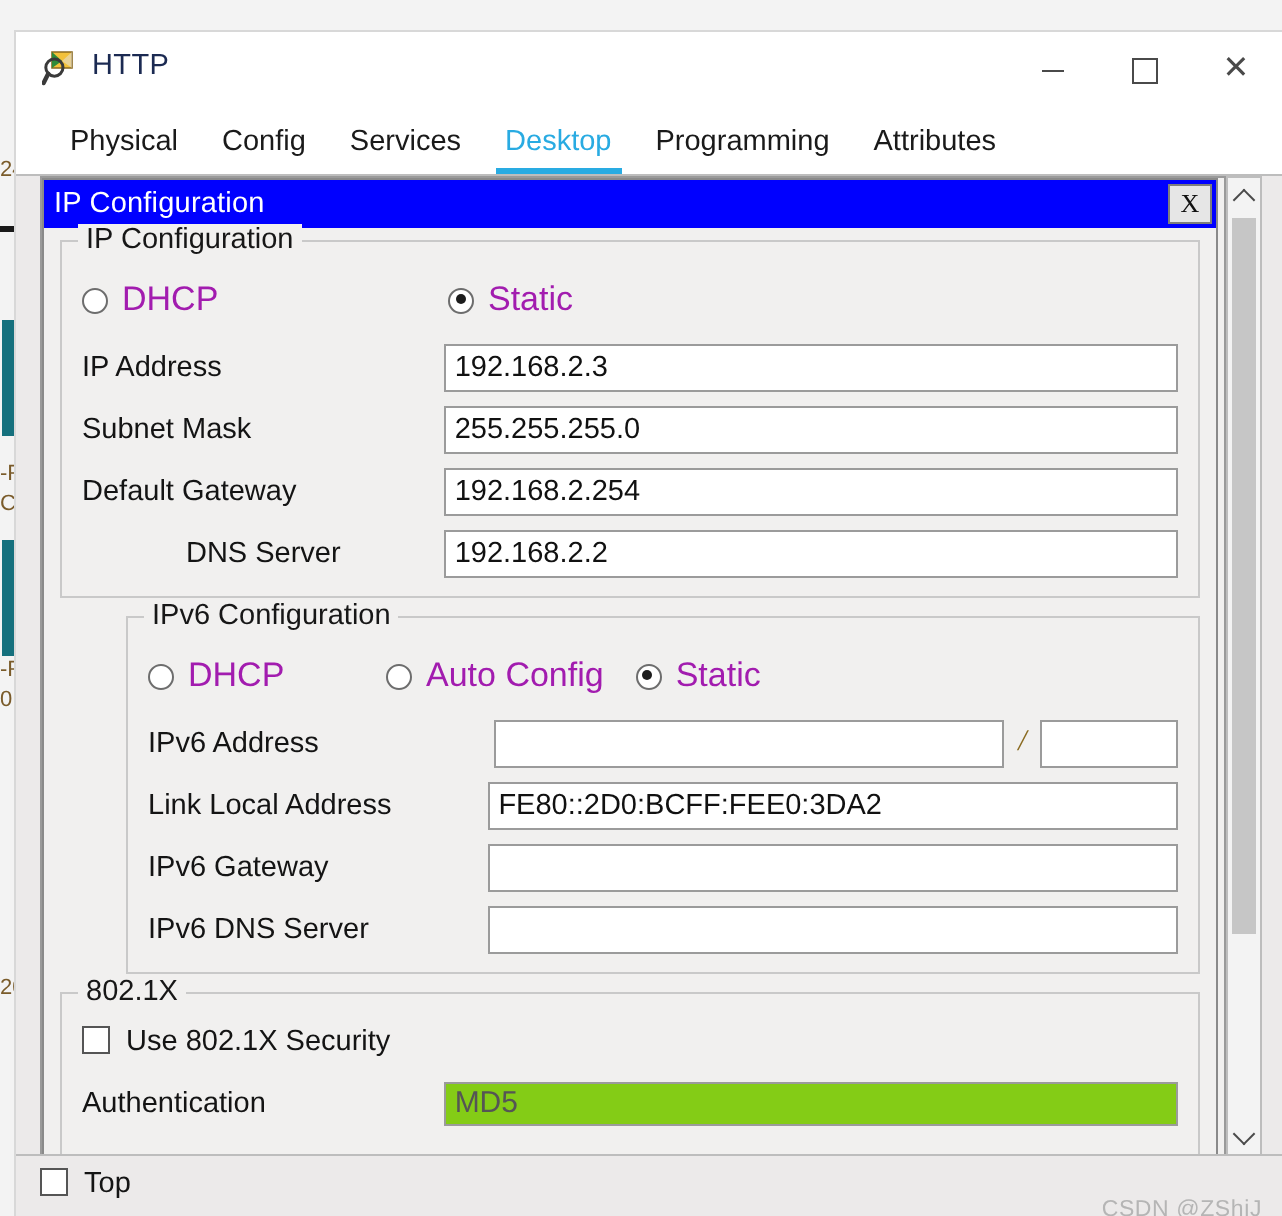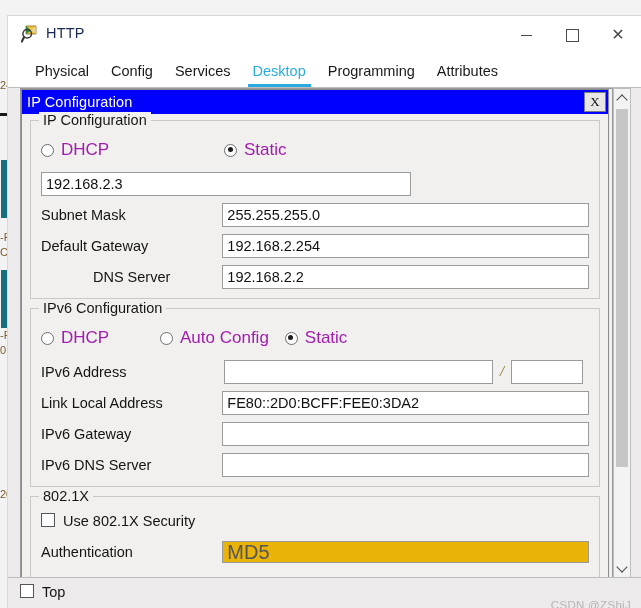--- a/index.html
+++ b/index.html
@@ -270,24 +270,24 @@
     background: #ffffff;
     box-sizing: border-box;
     margin-right: 8px;
     flex: 0 0 auto;
   }
   .check-row { display: flex; align-items: flex-start; height: 26px; }
   .check-label { font-size: 14.5px; color: #141414; }
 
   .combo {
     height: 22px;
-    background: #eab308;
+    background: #84cc16;
     border: 1px solid #9b9b9b;
     box-sizing: border-box;
-    font-size: 20px;
+    font-size: 15px;
     color: #555;
     padding: 0 4px;
     line-height: 20px;
     overflow: hidden;
   }
 
   
   .vscroll {
     position: absolute;
     right: 10px; top: 0px;
@@ -419,40 +419,41 @@
                   <span class="radio"></span>
                   <span class="radio-label">DHCP</span>
                 </div>
                 <div class="radio-item">
                   <span class="radio checked"></span>
                   <span class="radio-label">Static</span>
                 </div>
               </div>
 
               <div class="field-row">
+                <span class="field-label" style="width:183px;">IP Address</span>
                 <span class="field-input" style="width:370px;">192.168.2.3</span>
               </div>
 
               <div class="field-row">
                 <span class="field-label" style="width:183px;">Subnet Mask</span>
                 <span class="field-input" style="width:370px;">255.255.255.0</span>
               </div>
 
               <div class="field-row">
                 <span class="field-label" style="width:183px;">Default Gateway</span>
                 <span class="field-input" style="width:370px;">192.168.2.254</span>
               </div>
 
               <div class="field-row">
                 <span class="field-label" style="width:183px;text-align:center;">DNS Server</span>
                 <span class="field-input" style="width:370px;">192.168.2.2</span>
               </div>
             </div>
 
-            <div class="group" style="padding-bottom:6px;">
+            <div class="group" style="padding-bottom:6px;margin-left:33px;">
               <div class="group-title">IPv6 Configuration</div>
 
               <div class="radio-row">
                 <div class="radio-item" style="width:119px;">
                   <span class="radio"></span>
                   <span class="radio-label">DHCP</span>
                 </div>
                 <div class="radio-item" style="margin-right:16px;">
                   <span class="radio"></span>
                   <span class="radio-label">Auto Config</span>

